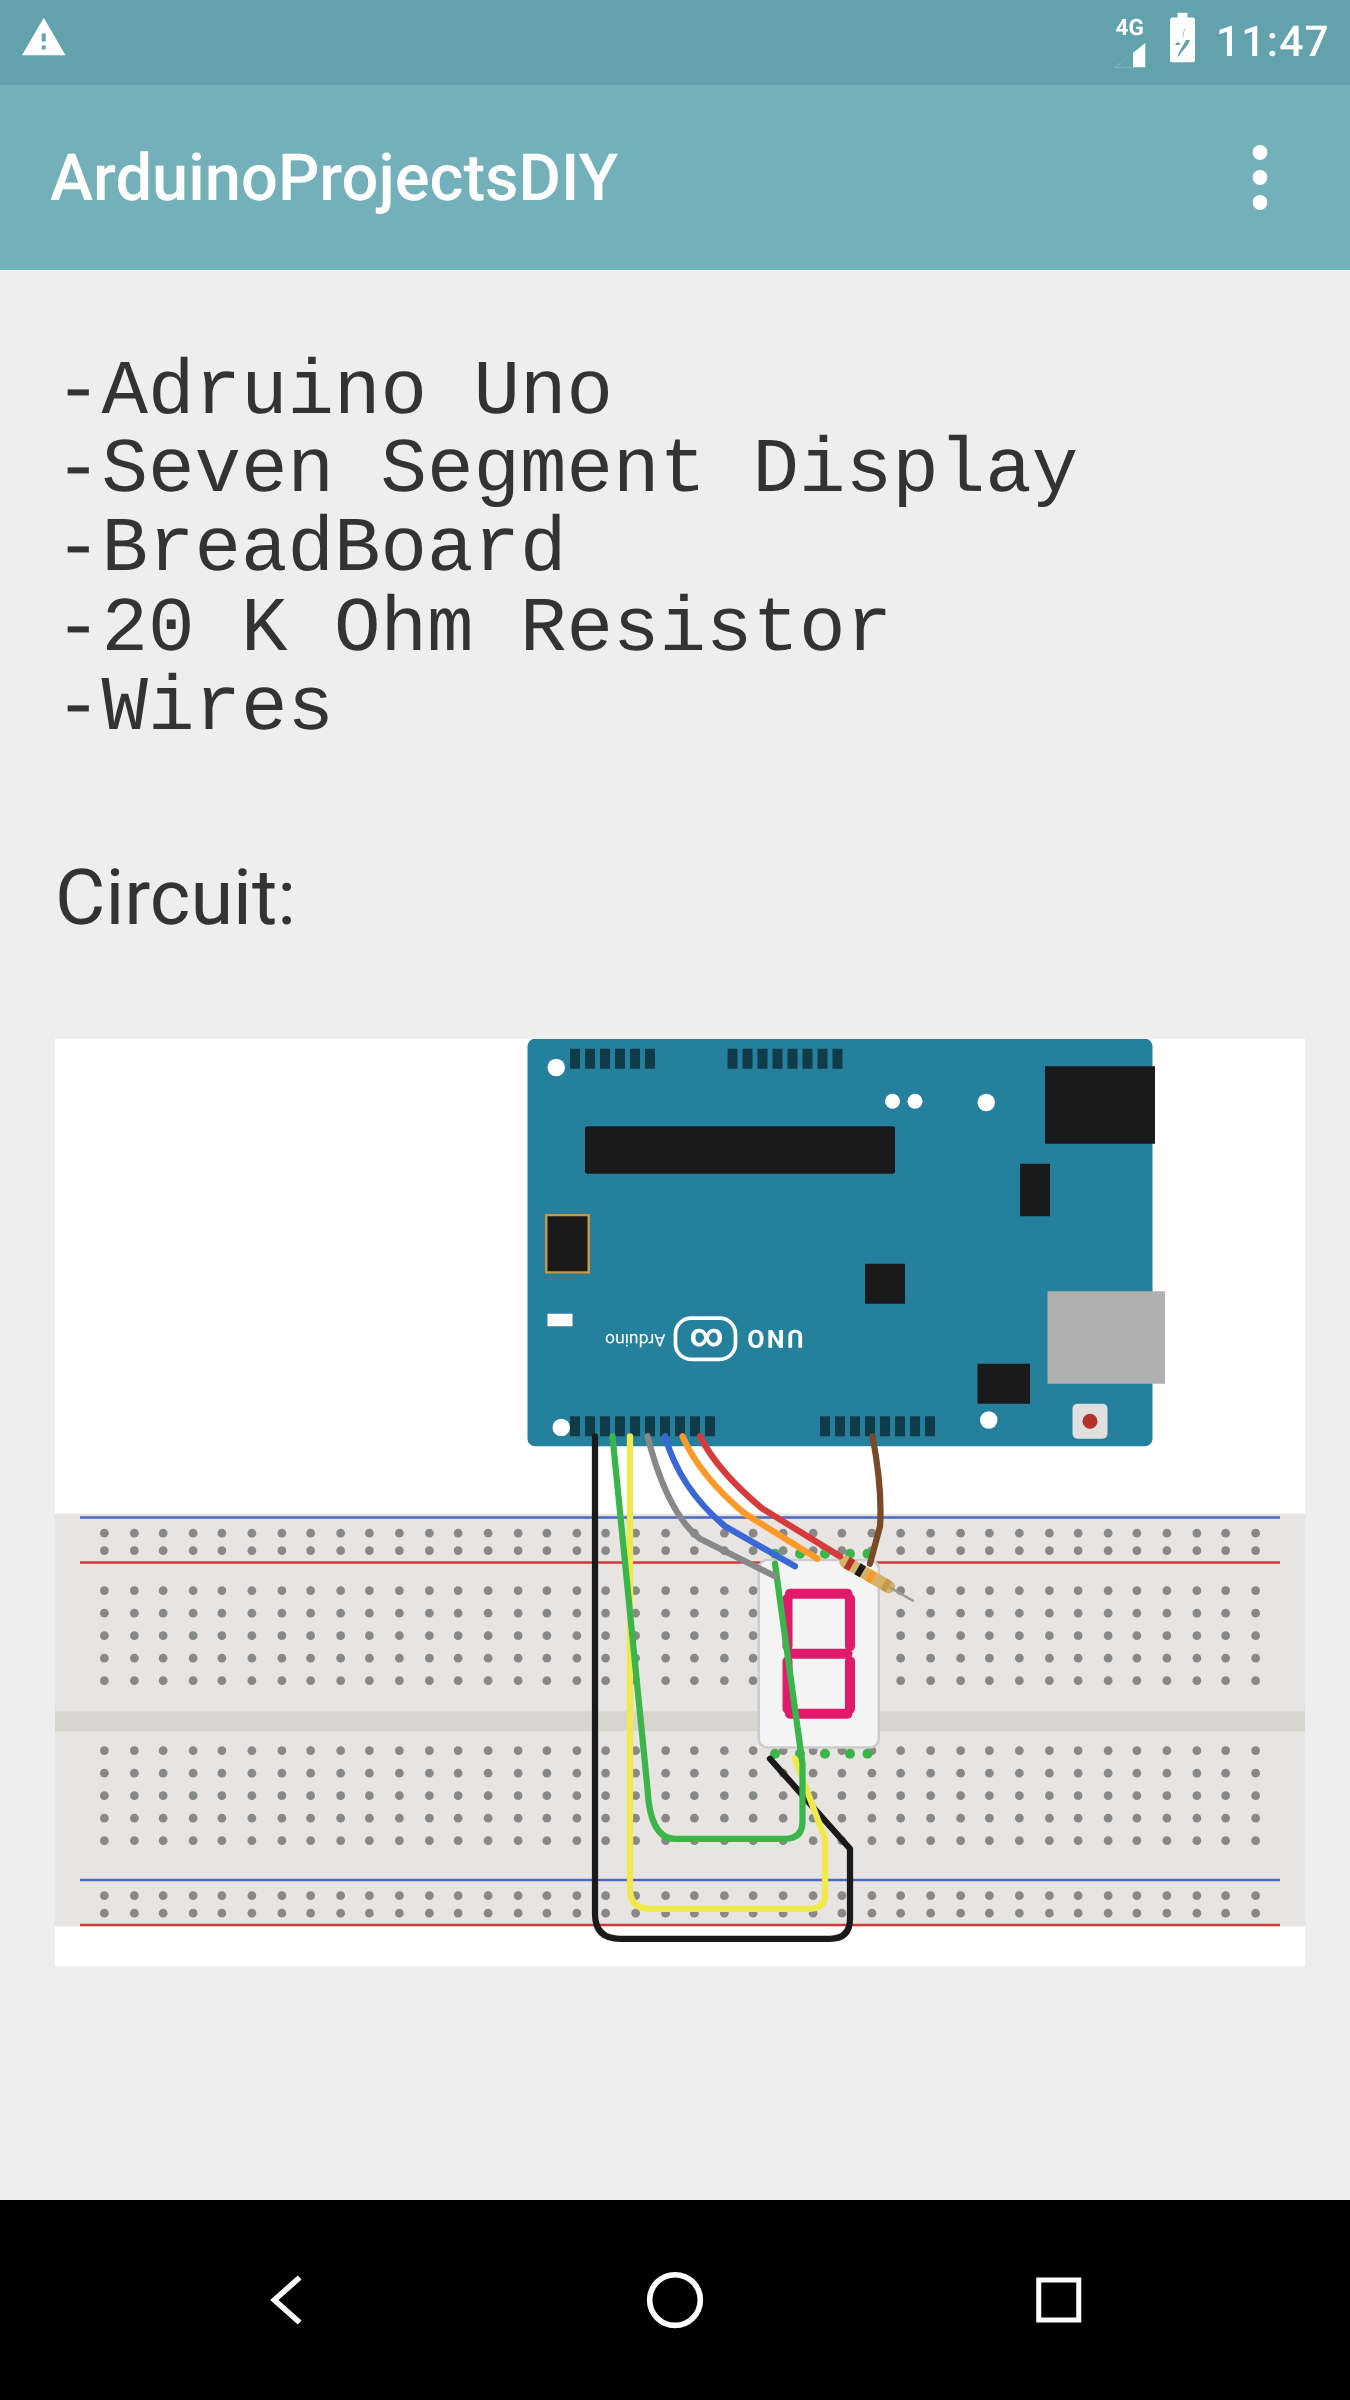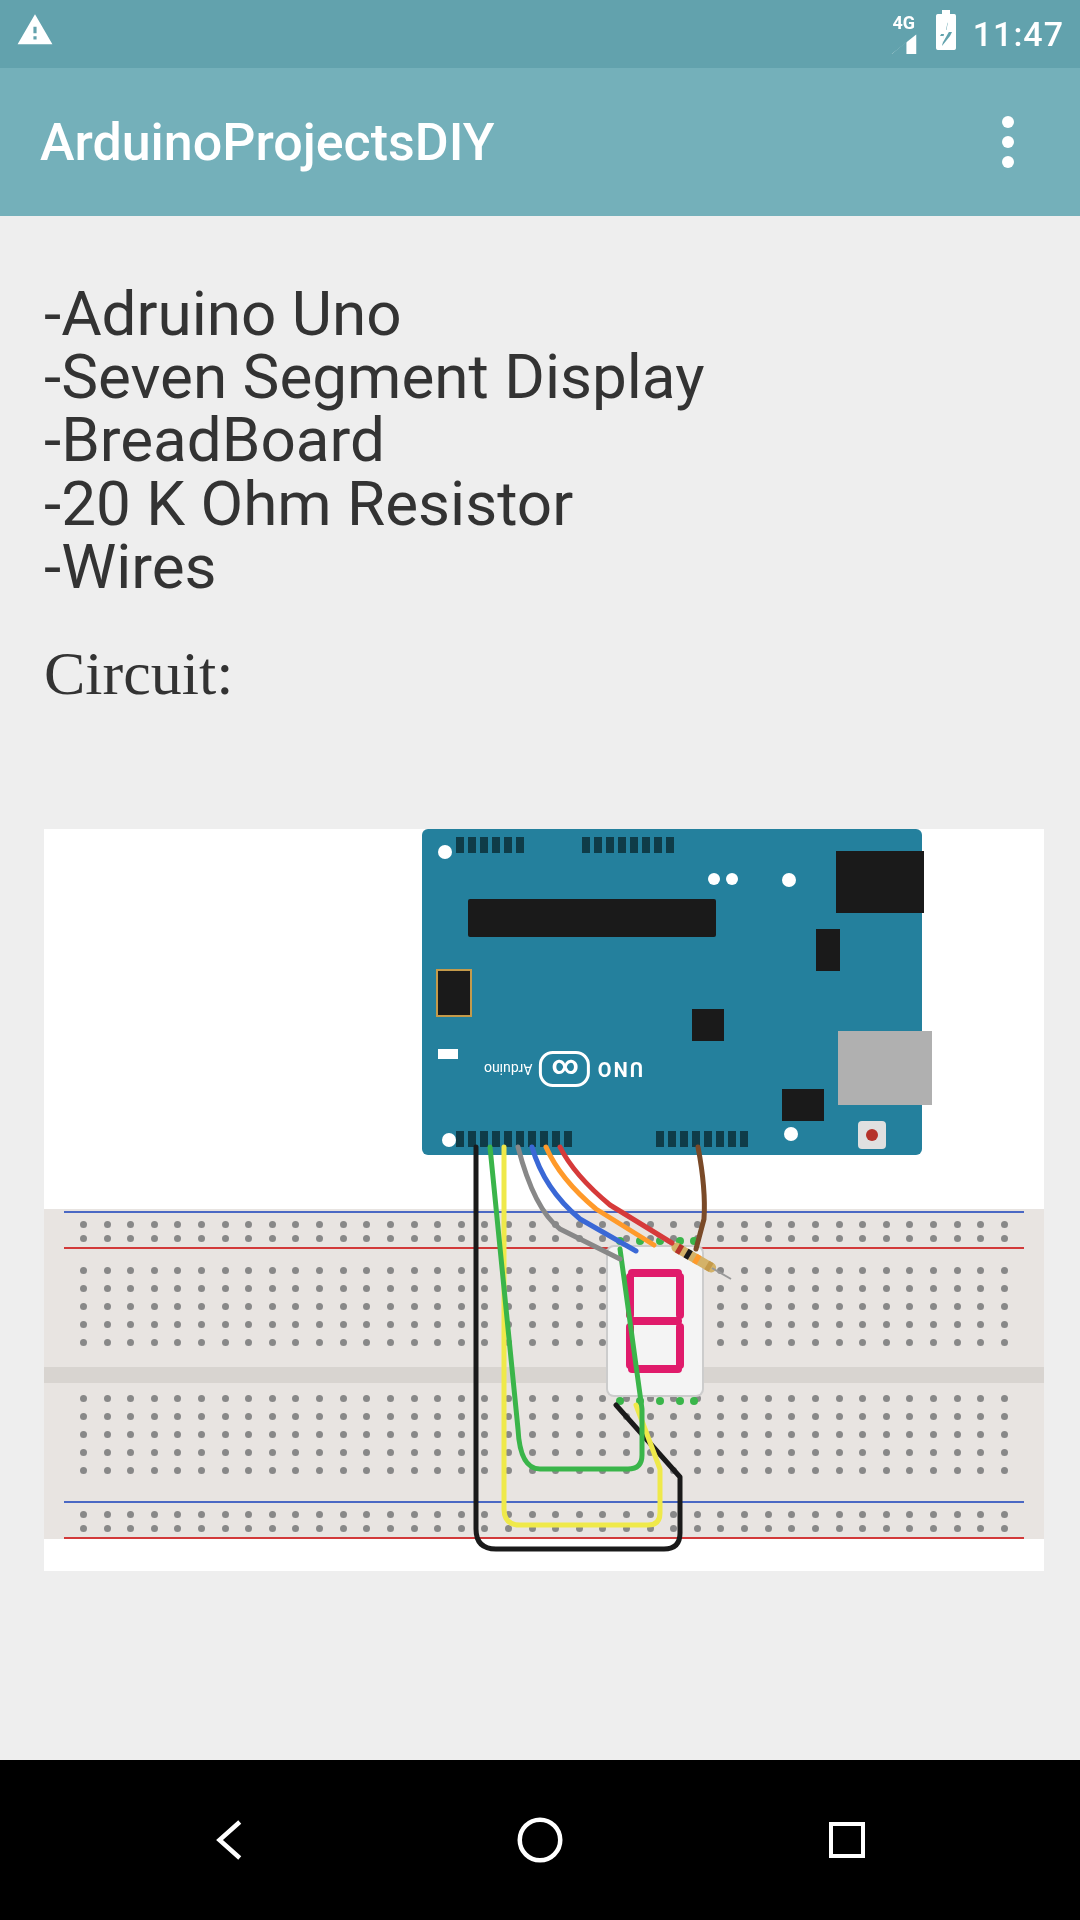--- a/index.html
+++ b/index.html
@@ -33,23 +33,23 @@
   }
   .app-title { font-size: 52px; font-weight: 500; }
   .more-btn { width: 72px; height: 72px; display: flex; align-items: center; justify-content: center; }
 
   
   .content {
     flex: 1;
     padding: 66px 44px 0 44px;
     color: #333;
   }
-  .materials { font-size: 62px; line-height: 1.02; margin-bottom: 40px; }
+  .materials { font-size: 62px; line-height: 1.02; margin-bottom: 84px; font-family: Liberation Mono, monospace; }
   .materials div { white-space: pre; }
-  .circuit-label { font-size: 62px; margin-bottom: 120px; font-family: Liberation Serif, serif; }
+  .circuit-label { font-size: 62px; margin-bottom: 76px; }
 
   
   .diagram {
     width: 1000px;
     height: 742px;
     background: #ffffff;
     position: relative;
     overflow: hidden;
   }
   .arduino-board {

